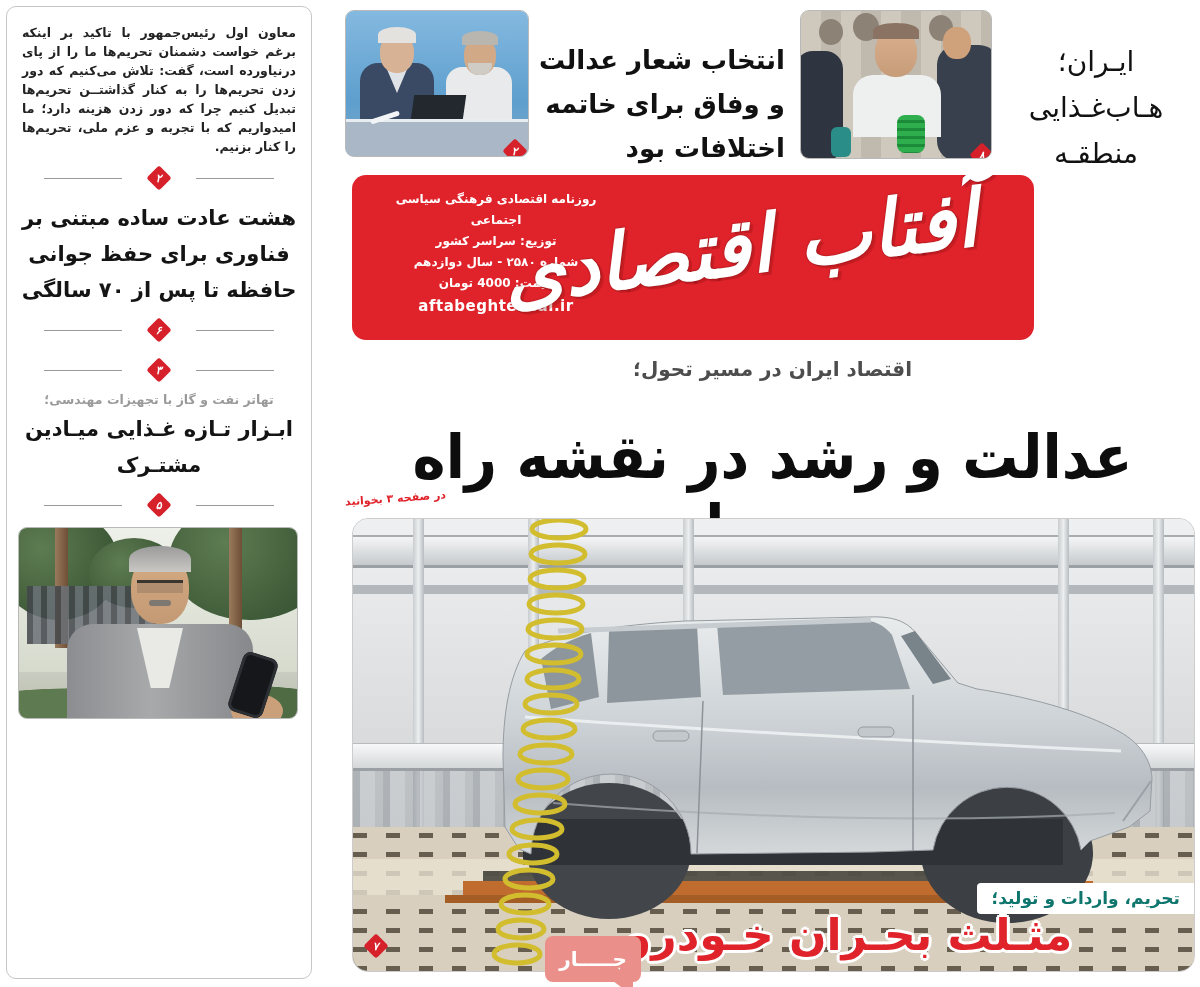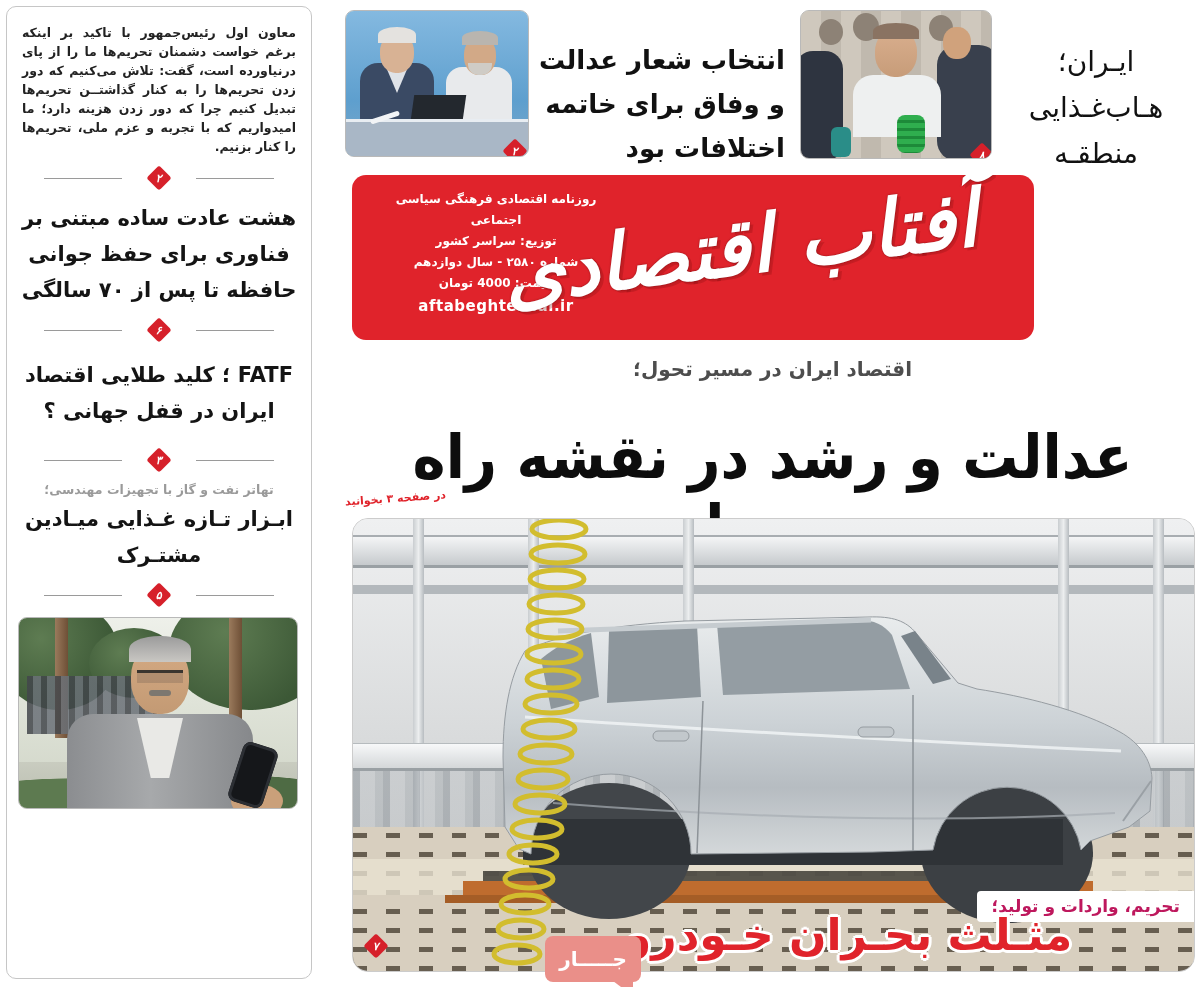--- a/index.html
+++ b/index.html
@@ -151,21 +151,21 @@
   .fa-green{position:absolute;left:420px;top:250px;width:44px;height:58px;border-radius:6px;background:#394039;}
   .fa-green i{position:absolute;left:11px;width:22px;height:22px;border-radius:50%;background:#35c24d;display:block;}
   .fa-red{position:absolute;left:268px;top:330px;width:42px;height:56px;border-radius:10px;background:#7a2420;}
   .fa-floor{position:absolute;left:0;right:0;top:308px;bottom:0;
     background:
       repeating-linear-gradient(0deg, rgba(216,207,191,0) 0 5px, #d8cfbf 5px 19px),
       repeating-linear-gradient(90deg,#675e50 0 14px,#d8cfbf 14px 33px);}
   .fa-walk{position:absolute;left:0;right:0;top:340px;height:36px;background:#e8e1d1;opacity:.8;}
   .fa-svg{position:absolute;inset:0;}
   .fa-tag{
-    position:absolute;right:0;top:372px;background:#ffffff;color:#be185d;
+    position:absolute;right:0;top:364px;background:#ffffff;color:#0f766e;
     font-size:17px;font-weight:bold;padding:5px 14px 6px;border-radius:4px 0 0 4px;direction:rtl;
   }
   .fa-title{
     position:absolute;right:10px;top:390px;width:560px;text-align:left;direction:rtl;
     color:#e0232b;font-size:44px;font-weight:bold;
     text-shadow:-2px -2px 0 #fff,2px -2px 0 #fff,-2px 2px 0 #fff,2px 2px 0 #fff,
                 0 -3px 0 #fff,0 3px 0 #fff,-3px 0 0 #fff,3px 0 0 #fff;
   }
   .fa-badge7{position:absolute;left:14px;bottom:16px;}
   
@@ -199,21 +199,20 @@
     <div class="divider">
       <i class="line"></i>
       <i class="diamond">
           <span>۶</span>
         </i>
       <i class="line"></i>
     </div>
   </div>
 
   <div style="margin-top:18px;">
-    <div class="lc-head">FATF ؛ کلید طلایی اقتصاد ایران در قفل جهانی ؟</div>
     <div class="divider" style="margin-top:22px;">
       <i class="line"></i>
       <i class="diamond">
           <span>۳</span>
         </i>
       <i class="line"></i>
     </div>
   </div>
 
   <div>

